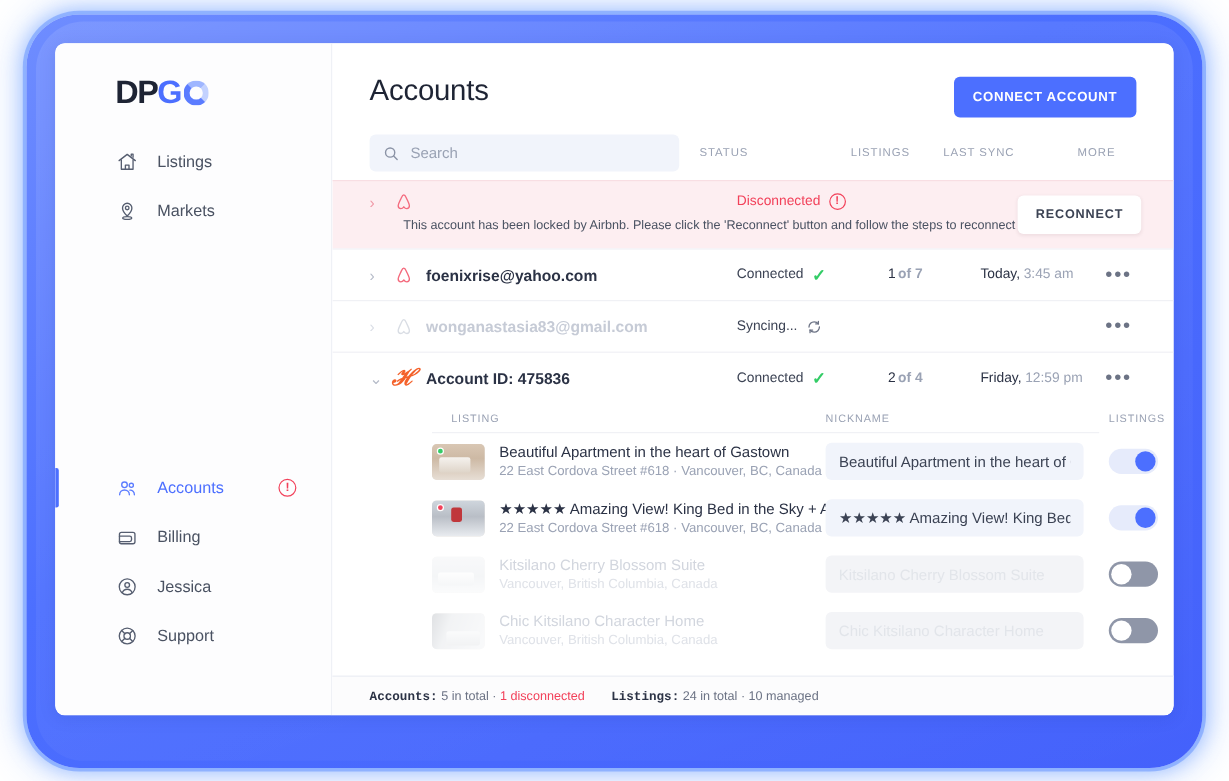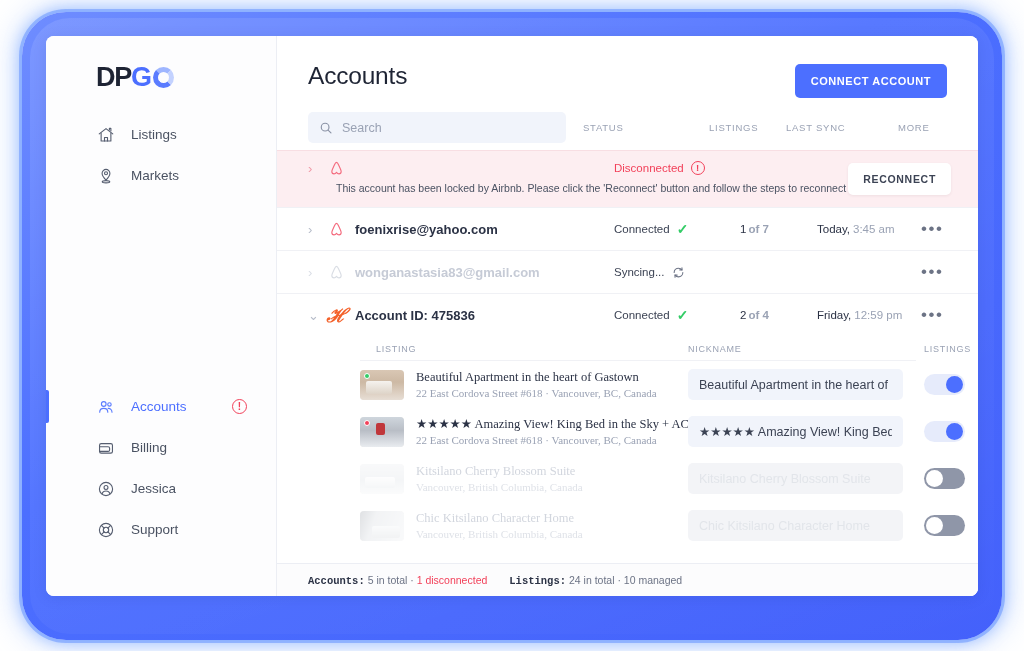--- a/index.html
+++ b/index.html
@@ -340,21 +340,21 @@
     background:#c0373b; border-radius:2px; }
   .thumb .img-c { position:absolute; inset:0;
     background: linear-gradient(180deg,#eceef1 0%, #dfe3e8 55%, #f3f5f7 100%); }
   .thumb .img-c::after { content:""; position:absolute; left:5px; top:13px; width:30px; height:11px;
     background: linear-gradient(180deg,#fbfbfc,#e2e6ea); border-radius:2px; }
   .thumb .img-d { position:absolute; inset:0;
     background: linear-gradient(110deg,#9fa4ac 0%, #d8dce1 32%, #eef0f3 100%); }
   .thumb .img-d::after { content:""; position:absolute; left:12px; top:15px; width:28px; height:12px;
     background: linear-gradient(180deg,#f2f4f6,#d6dade); border-radius:2px; }
 
-  .lst-text { min-width: 0; font-family: Liberation Serif, serif; }
+  .lst-text { min-width: 0; }
   .lst-title {
     font-size: 12.5px; color: #2b3245;
     white-space: nowrap; line-height: 1.25;
   }
   .lst-sub {
     font-size: 11px; color: #9aa2b4;
     margin-top: 2px; white-space: nowrap;
   }
   .nick-field {
     position: absolute;

